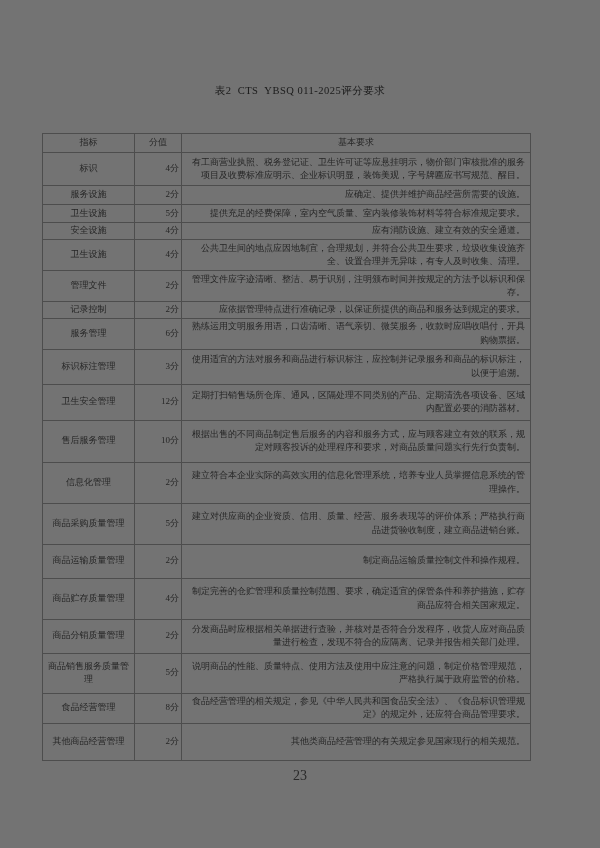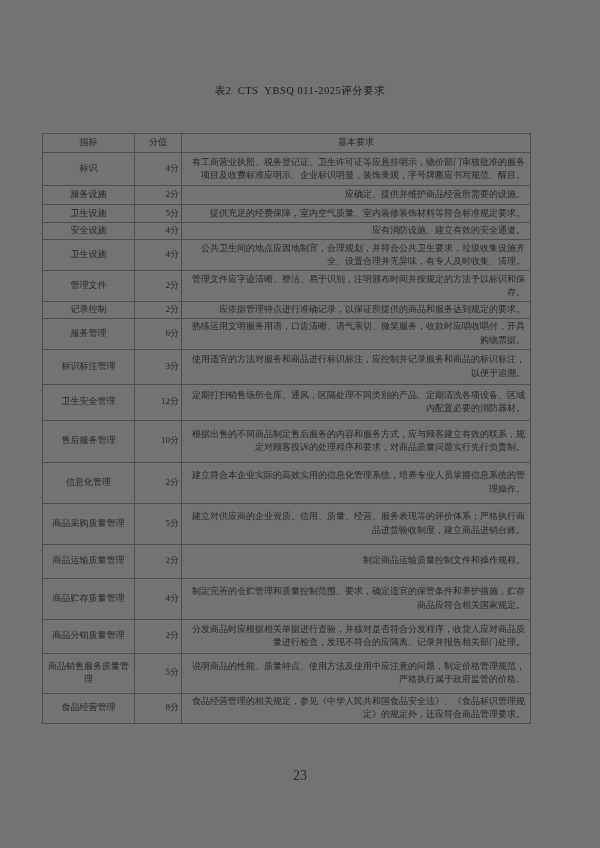--- a/index.html
+++ b/index.html
@@ -180,17 +180,22 @@
       <tr class="rh40">
         <td class="c1">商品销售服务质量管理</td>
         <td class="c2">5分</td>
         <td class="c3">说明商品的性能、质量特点、使用方法及使用中应注意的问题，制定价格管理规范，严格执行属于政府监管的价格。</td>
       </tr>
       <tr class="rh30">
         <td class="c1">食品经营管理</td>
         <td class="c2">8分</td>
         <td class="c3">食品经营管理的相关规定，参见《中华人民共和国食品安全法》、《食品标识管理规定》的规定外，还应符合商品管理要求。</td>
       </tr>
+      <tr class="rh37">
+        <td class="c1">其他商品经营管理</td>
+        <td class="c2">2分</td>
+        <td class="c3">其他类商品经营管理的有关规定参见国家现行的相关规范。</td>
+      </tr>
     </tbody>
   </table>
 
   <div class="page-number">23</div>
 </div>
 
 </body></html>

